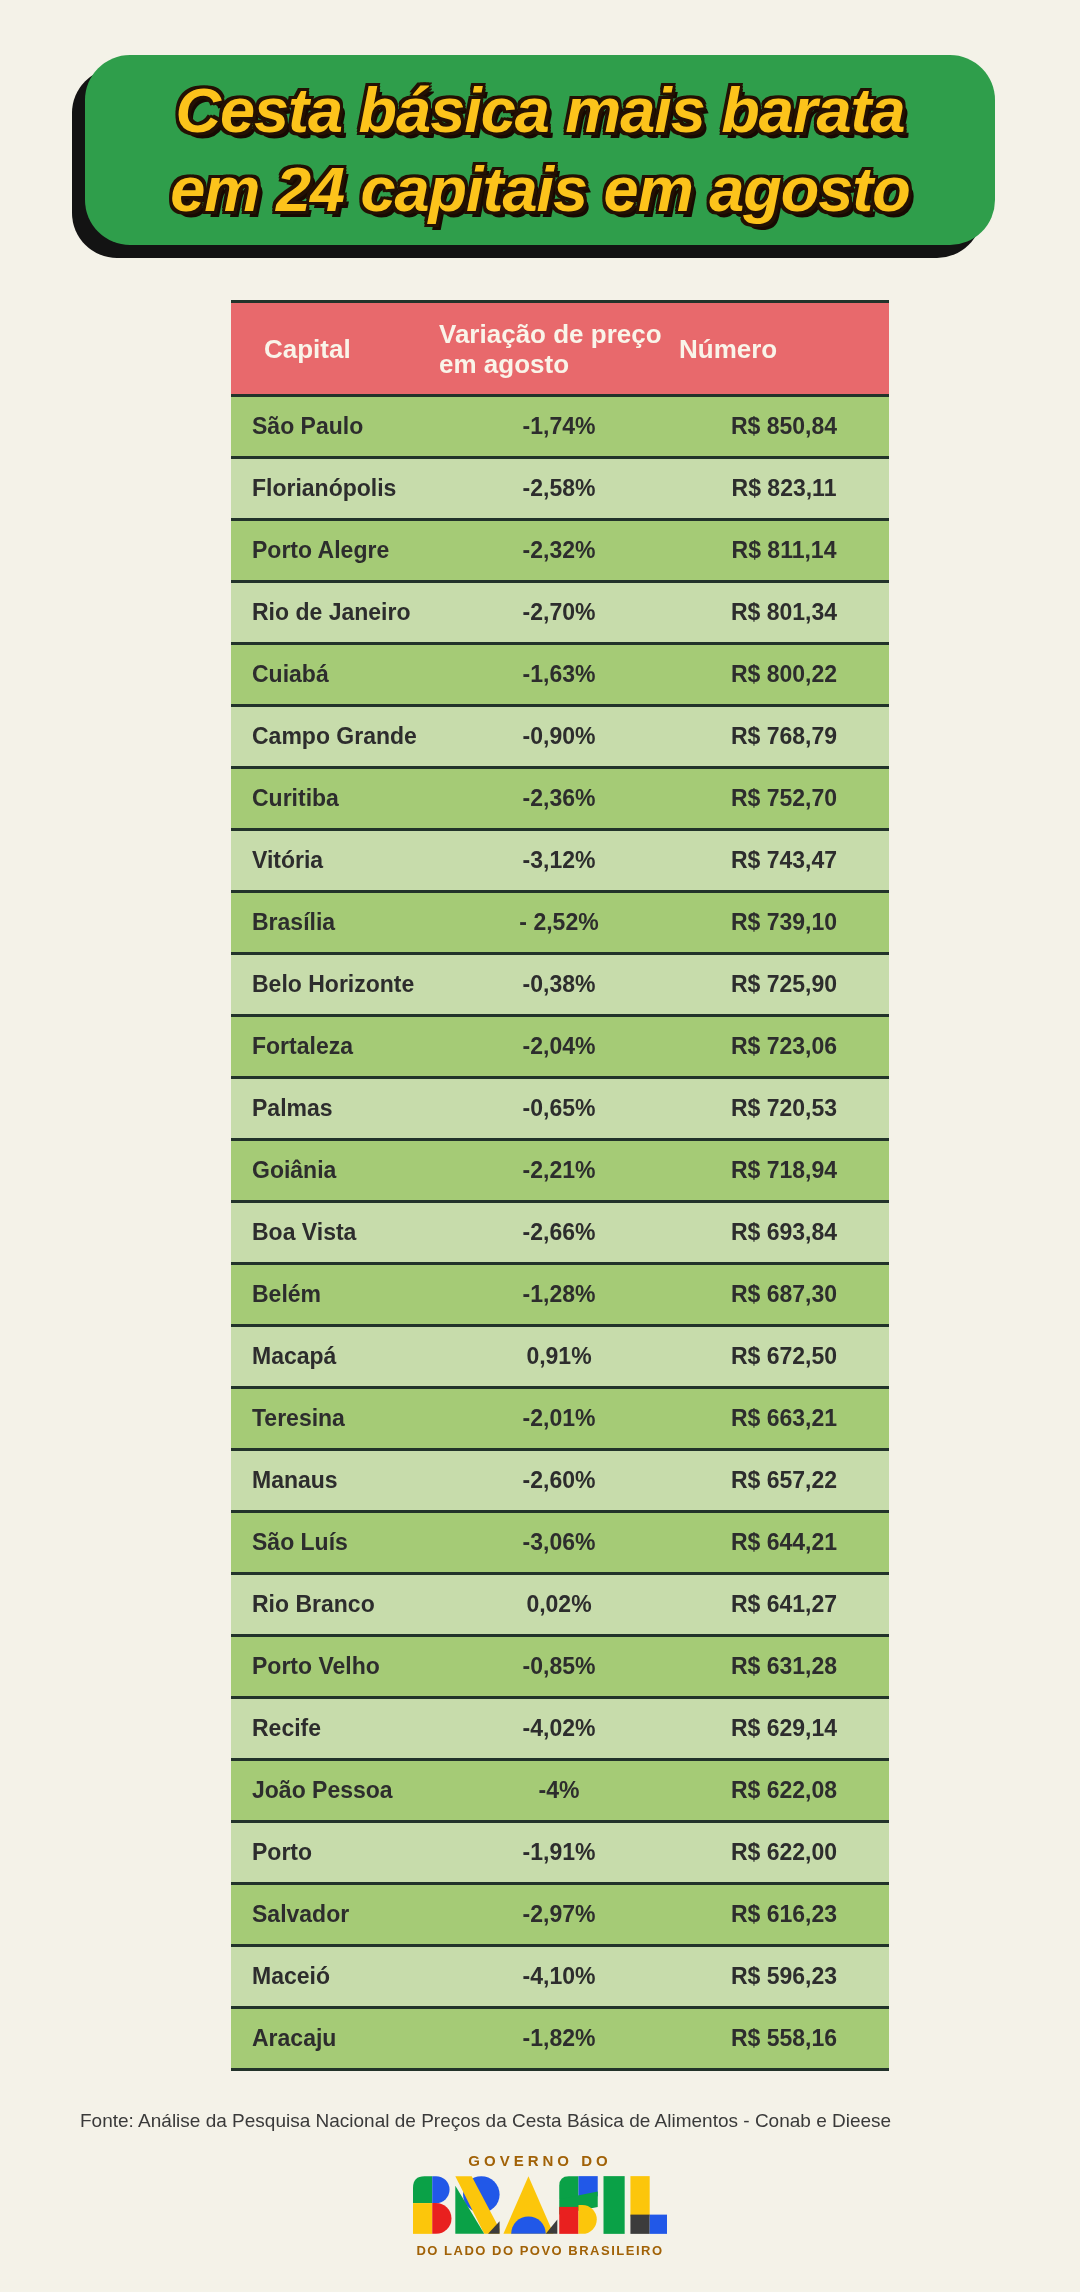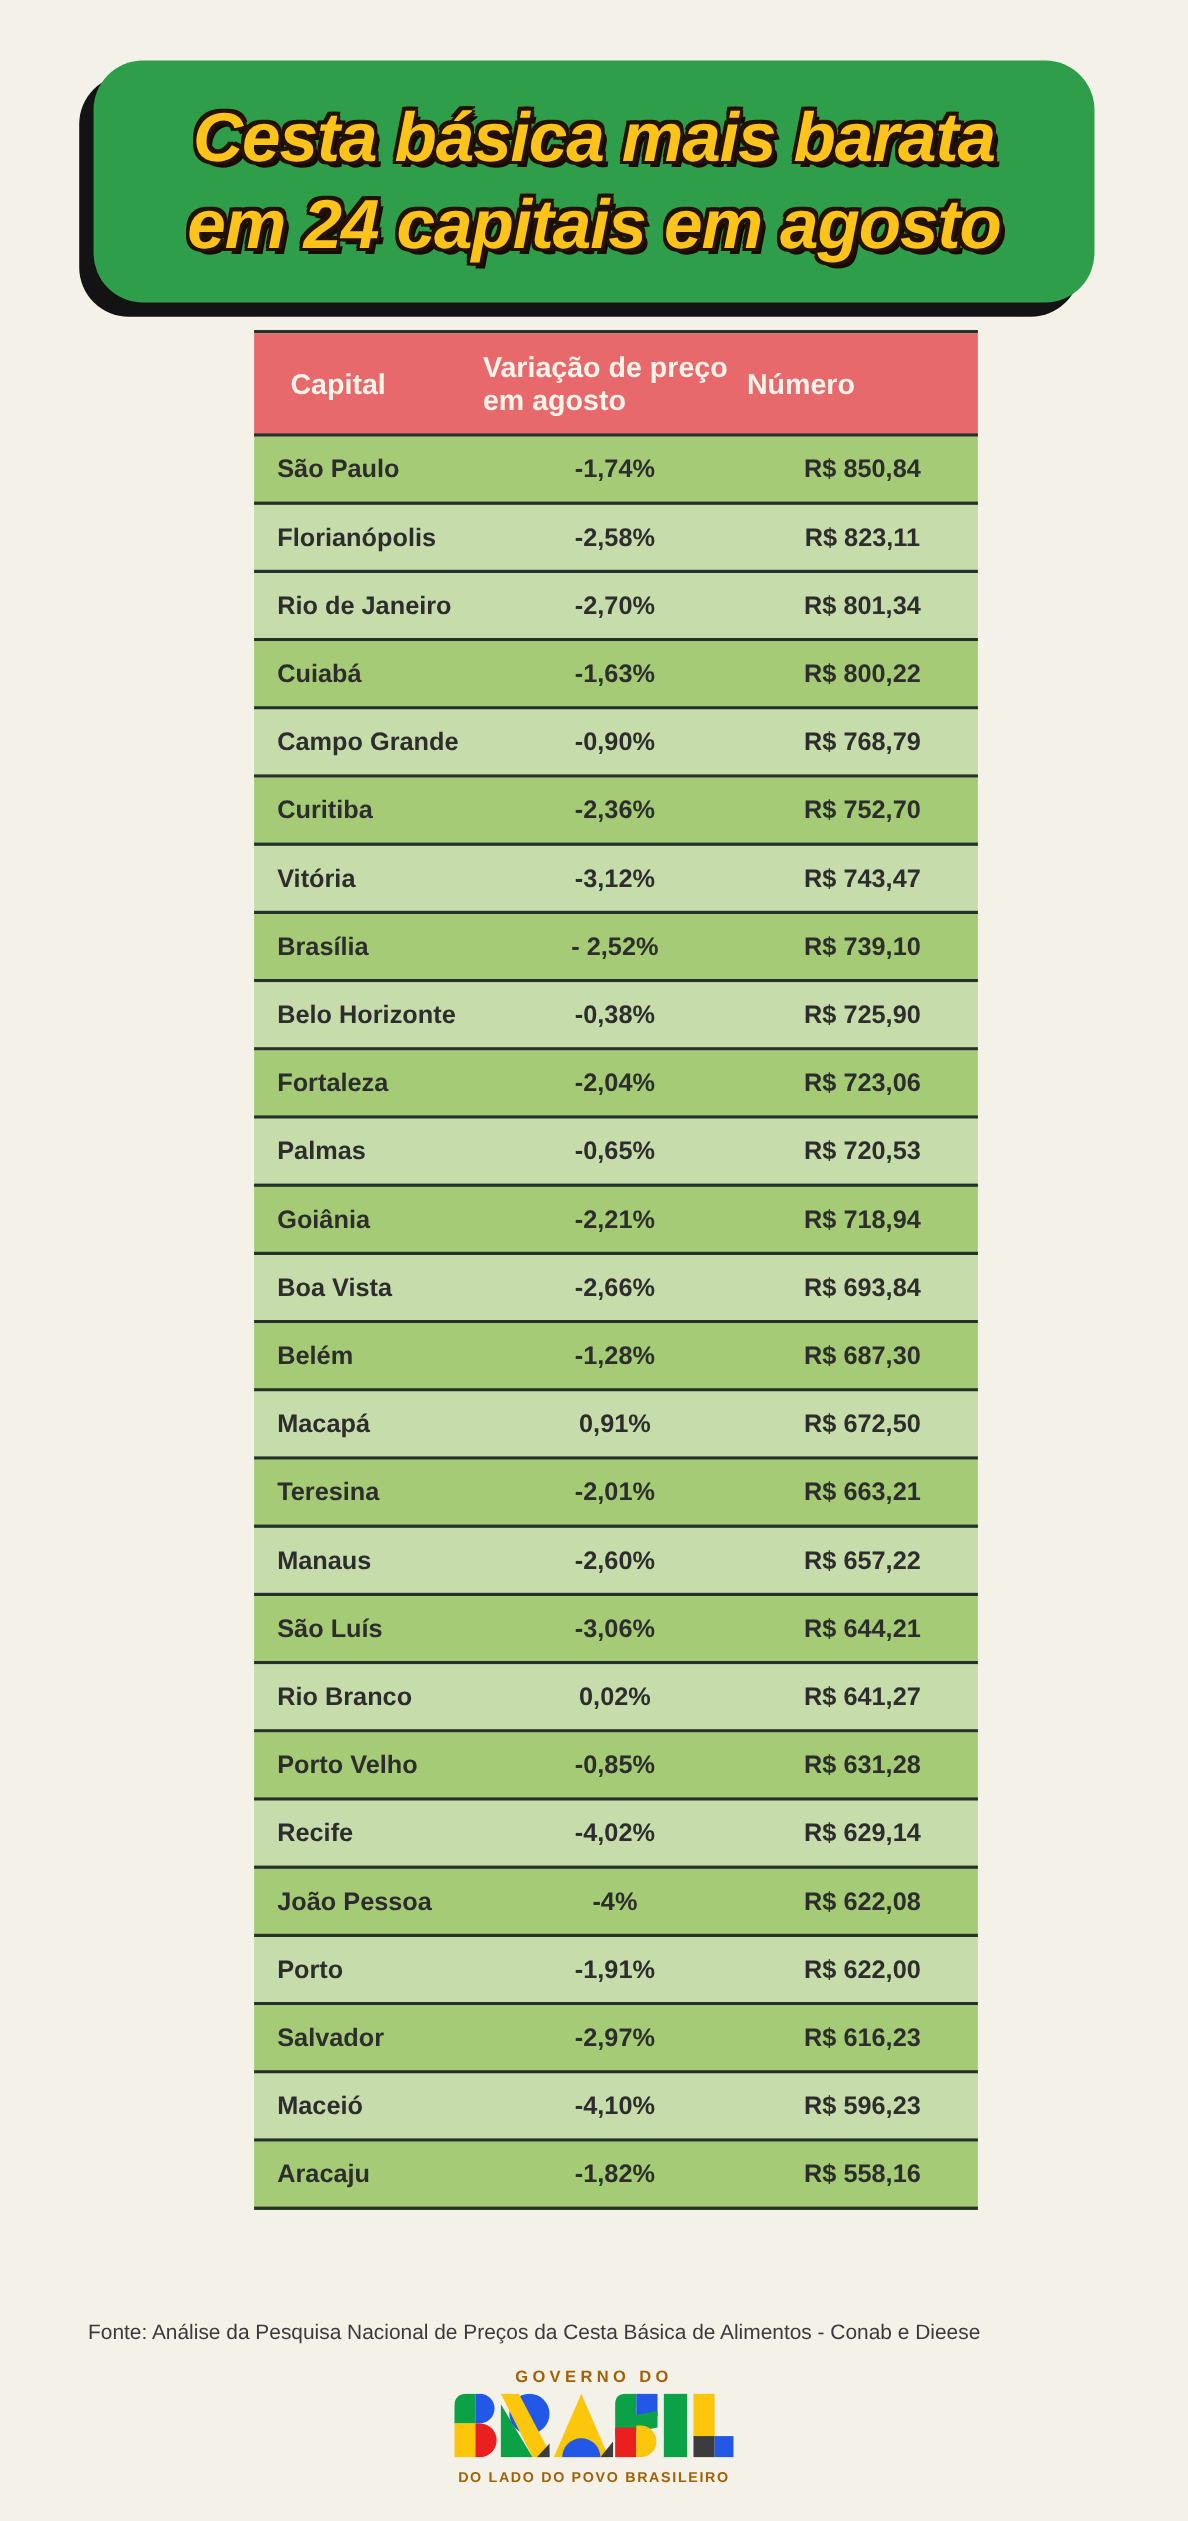--- a/index.html
+++ b/index.html
@@ -6,21 +6,21 @@
   body {
     width:1080px; height:2292px;
     background:#f4f2e8;
     font-family:"Liberation Sans", sans-serif;
     position:relative; overflow:hidden;
   }
 
   
   .title-box {
     position:absolute; left:85px; top:55px;
-    width:910px; height:220px;
+    width:910px; height:190px;
     background:#2f9e4b;
     border-radius:45px;
     box-shadow:-13px 13px 0 #131313;
     display:flex; flex-direction:column; justify-content:center; align-items:center;
   }
   .title-line {
     font-style:italic; font-weight:bold;
     font-size:63px; line-height:79px; letter-spacing:-1px;
     color:#fcc31b; white-space:nowrap;
     text-shadow:
@@ -87,20 +87,25 @@
       <div class="row dark">
         <div class="cell c0">São Paulo</div>
         <div class="cell c1">-1,74%</div>
         <div class="cell c2">R$ 850,84</div>
       </div>
       <div class="row light">
         <div class="cell c0">Florianópolis</div>
         <div class="cell c1">-2,58%</div>
         <div class="cell c2">R$ 823,11</div>
       </div>
+      <div class="row dark">
+        <div class="cell c0">Porto Alegre</div>
+        <div class="cell c1">-2,32%</div>
+        <div class="cell c2">R$ 811,14</div>
+      </div>
       <div class="row light">
         <div class="cell c0">Rio de Janeiro</div>
         <div class="cell c1">-2,70%</div>
         <div class="cell c2">R$ 801,34</div>
       </div>
       <div class="row dark">
         <div class="cell c0">Cuiabá</div>
         <div class="cell c1">-1,63%</div>
         <div class="cell c2">R$ 800,22</div>
       </div>

